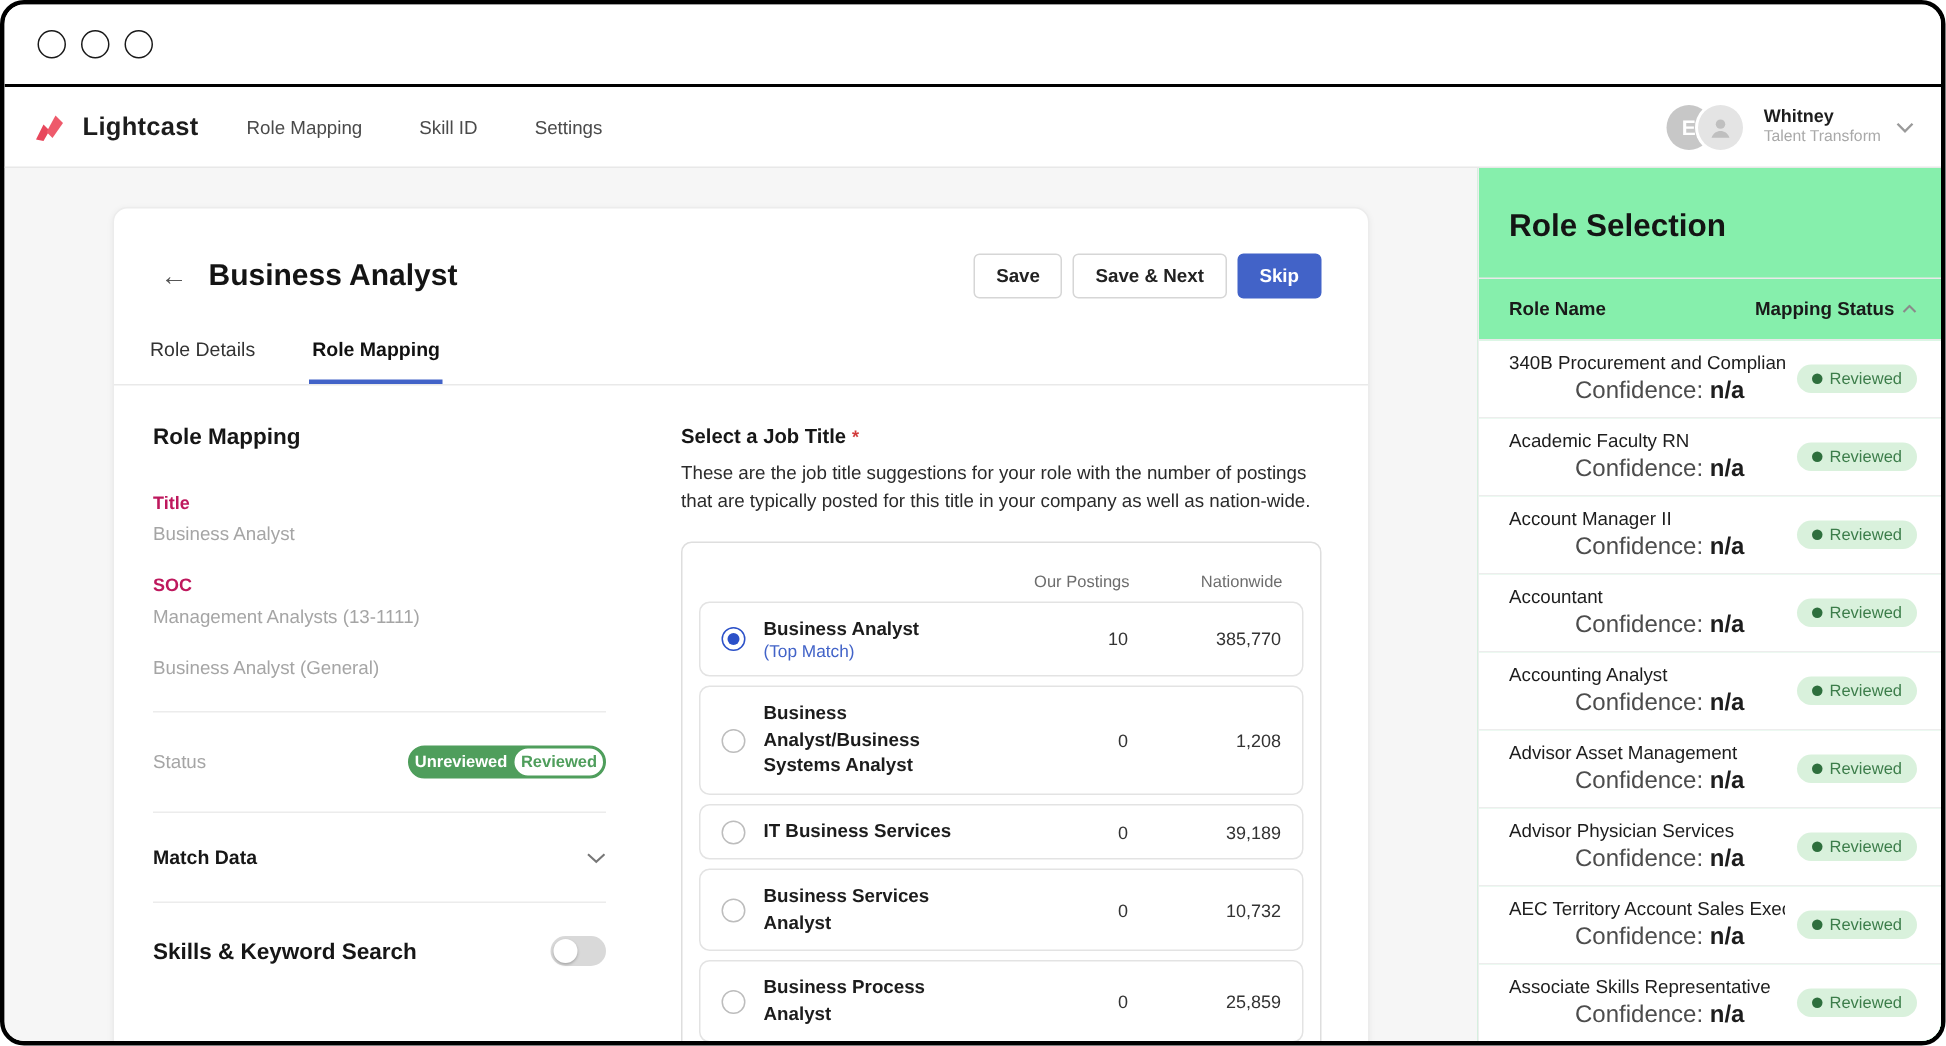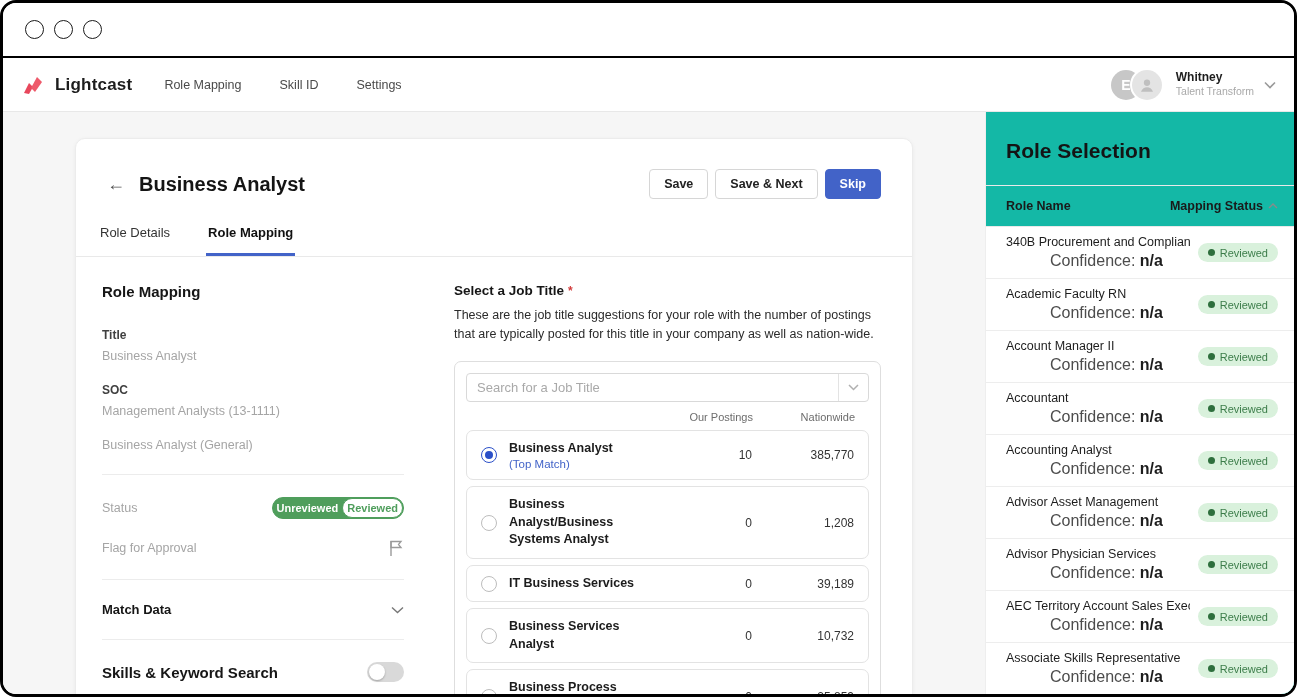--- a/index.html
+++ b/index.html
@@ -41,21 +41,21 @@
   .tabs { display:flex; gap:34px; padding:26px 31px 0 22px; border-bottom:1px solid #e9e9e9; }
   .tab { font-size:13px; color:#333; padding:0 2px 13px 2px; cursor:pointer; }
   .tab.active { font-weight:700; color:#111; border-bottom:3px solid var(--accent-blue); }
 
   .content { display:flex; padding:26px 31px 0 26px; }
 
   
   .leftcol { width:302px; flex:none; }
   .panel-h { font-size:15px; font-weight:700; color:#161616; margin-bottom:28px; }
   .fld { margin-bottom:20px; }
-  .fld-label { font-size:12px; font-weight:700; color:#404040; margin-bottom:7px; }
+  .fld-label { font-size:12px; font-weight:700; color:#be185d; margin-bottom:7px; }
   .fld-value { font-size:12.5px; color:#a5a5a5; }
   .divider { border-top:1px solid #ececec; margin:22px 0; }
   .rowline { display:flex; align-items:center; justify-content:space-between; margin-bottom:20px; }
   .gray-label { font-size:12.5px; color:#a5a5a5; }
   .seg-toggle { display:flex; align-items:center; background:var(--green); border:1.5px solid var(--green); border-radius:999px; overflow:hidden; cursor:pointer; }
   .seg { font-size:11px; font-weight:700; padding:3px 4px; }
   .seg.on { color:#fff; background:var(--green); }
   .seg.off { color:var(--green); background:#fff; border:1.5px solid var(--green); border-radius:999px; }
   .bold-row-label { font-size:13px; font-weight:700; color:#161616; }
   .big-row-label { font-size:15px; font-weight:700; color:#161616; }
@@ -82,21 +82,21 @@
   .radio.sel { border:1.8px solid var(--radio-blue); display:flex; align-items:center; justify-content:center; }
   .radio.sel::after { content:""; width:8px; height:8px; border-radius:50%; background:var(--radio-blue); }
   .opt-name-wrap { flex:1; padding-right:8px; }
   .opt-name { font-size:12.5px; font-weight:700; color:#1c1c1c; line-height:1.4; }
   .opt-note { font-size:11.5px; color:var(--accent-blue); margin-top:1px; }
   .opt-num { font-size:12px; color:#333; text-align:right; }
   .opt-num.c1 { width:80px; }
   .opt-num.c2 { width:102px; }
 
   
-  .sidebar { position:absolute; right:0; top:0; bottom:0; width:309px; background:#14b8a6; border-left:1px solid #eee; }
+  .sidebar { position:absolute; right:0; top:0; bottom:0; width:309px; background:#86efac; border-left:1px solid #eee; }
   .sidebar-h { font-size:21px; font-weight:700; color:#141414; padding:27px 20px 22px; }
   .tablehead { display:flex; align-items:center; justify-content:space-between; padding:13px 16px 13px 20px; border-top:1px solid #e9e9e9; border-bottom:1px solid #e9e9e9; }
   .th-name { font-size:12.5px; font-weight:700; color:#1a1a1a; }
   .th-status { font-size:12.5px; font-weight:700; color:#1a1a1a; display:flex; align-items:center; gap:5px; cursor:pointer; }
   .role-row { display:flex; align-items:center; justify-content:space-between; padding:8px 16px 8px 20px; border-bottom:1px solid #ededed; cursor:pointer; background:#fff; }
   .role-meta { min-width:0; padding-right:8px; }
   .role-name { font-size:12.5px; color:#1d1d1d; white-space:nowrap; overflow:hidden; margin-bottom:3px; }
   .role-conf { font-size:16px; color:#4c4c4c;margin-left:44px; }
   .role-conf b { color:#1d1d1d; }
   .badge { flex:none; display:flex; align-items:center; gap:5px; background:var(--badge-bg); color:var(--badge-text); font-size:11px; font-weight:400; border-radius:999px; padding:3.5px 10px; }
@@ -186,27 +186,20 @@
           <div class="divider"></div>
 
           <div class="rowline">
             <span class="gray-label">Status</span>
             <div class="seg-toggle">
               <span class="seg on">Unreviewed</span>
               <span class="seg off">Reviewed</span>
             </div>
           </div>
 
-          <div class="rowline">
-            <span class="gray-label">Flag for Approval</span>
-            <svg class="icon" width="16" height="18" viewBox="0 0 16 18">
-              <path d="M3 17 V2" stroke="#9a9a9a" stroke-width="1.4" fill="none"></path>
-              <path d="M3 2.5 H13 L10.5 5.5 L13 8.5 H3 Z" fill="none" stroke="#9a9a9a" stroke-width="1.3"></path>
-            </svg>
-          </div>
 
           <div class="divider"></div>
 
           <div class="rowline">
             <span class="bold-row-label">Match Data</span>
             <svg class="icon" width="13" height="8" viewBox="0 0 13 8">
               <polyline points="1,1.5 6.5,6.5 12,1.5" fill="none" stroke="#777" stroke-width="1.4"></polyline>
             </svg>
           </div>
 
@@ -221,28 +214,20 @@
 
         </div>
 
         <div class="rightcol">
           <div class="sec-h">
             <span>Select a Job Title</span><span class="req">*</span>
           </div>
           <div class="sec-desc">These are the job title suggestions for your role with the number of postings that are typically posted for this title in your company as well as nation-wide.</div>
 
           <div class="pickbox">
-            <div class="searchwrap">
-              <input type="text" placeholder="Search for a Job Title" style="">
-              <div class="dd-btn">
-                <svg class="icon" width="11" height="7" viewBox="0 0 11 7">
-                  <polyline points="1,1 5.5,5.5 10,1" fill="none" stroke="#b0b0b0" stroke-width="1.5"></polyline>
-                </svg>
-              </div>
-            </div>
             <div class="col-heads">
               <div class="spacer"></div>
               <div class="colh c1">Our Postings</div>
               <div class="colh c2">Nationwide</div>
             </div>
             <div id="job-options">
   <div class="opt-row">
     <div class="radio sel"></div>
     <div class="opt-name-wrap">
       <div class="opt-name">Business Analyst</div>

